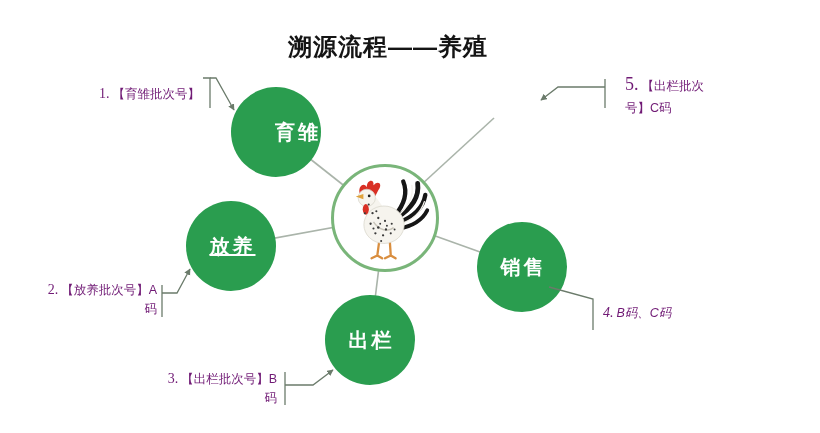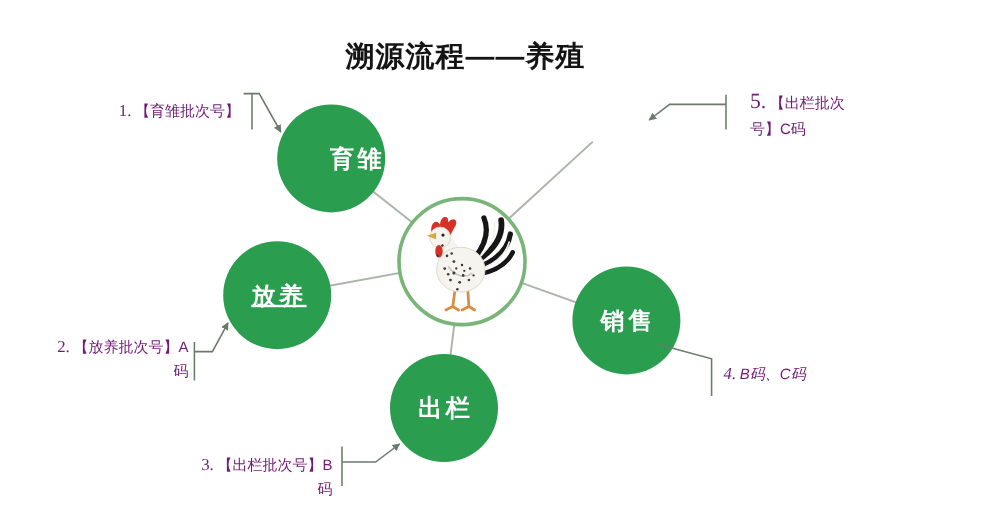--- a/index.html
+++ b/index.html
@@ -31,21 +31,21 @@
     display:flex;align-items:center;justify-content:center;overflow:hidden;
   }
   .anno{
     position:absolute;color:#701a75;font-size:12.5px;line-height:1.45;z-index:4;
   }
   .a-num{
     font-family:"Liberation Serif","DejaVu Serif",serif;font-size:14px;margin-right:3px;
   }
   .anno-1{top:84px;right:620px;white-space:nowrap;}
   .anno-2{top:280px;right:663px;width:112px;text-align:right;}
-  .anno-3{top:379px;right:543px;width:112px;text-align:right;}
+  .anno-3{top:369px;right:543px;width:112px;text-align:right;}
   .anno-4{top:303px;left:603px;white-space:nowrap;font-style:italic;}
   .anno-5{top:71px;left:625px;width:103px;line-height:1.55;}
   .anno-5 .a-num{font-size:18px;}
 </style>
 </head>
 <body>
 
 <div class="canvas">
 
   <div class="page-title">溯源流程——养殖</div>

